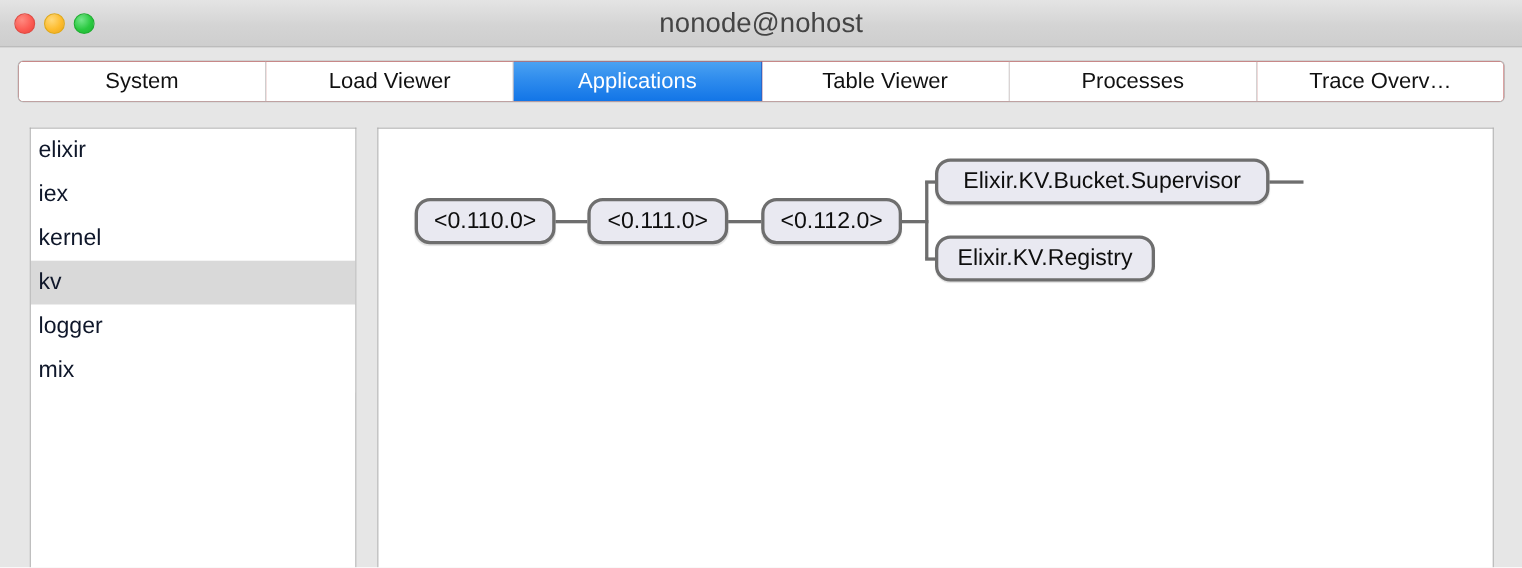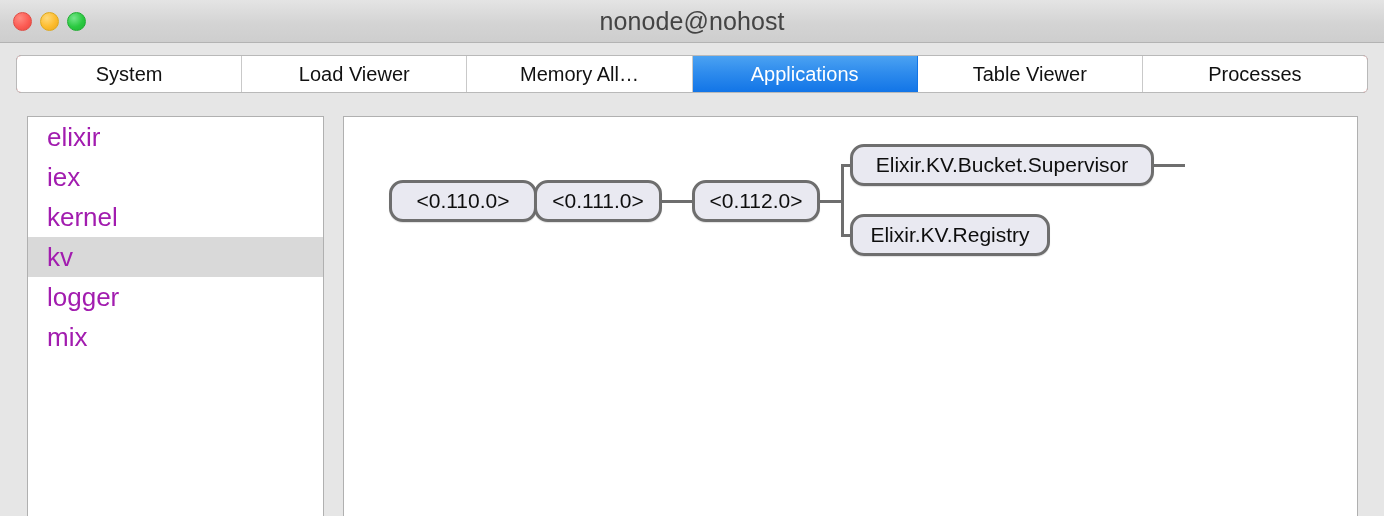--- a/index.html
+++ b/index.html
@@ -97,23 +97,23 @@
     width: 297px;
     height: 400px;
     background: #ffffff;
     border: 1px solid #b0b0b0;
     border-bottom: none;
     overflow: hidden;
   }
   .app-item {
     height: 40px;
     line-height: 40px;
-    padding-left: 19px;
-    font-size: 26px;
-    color: #a21caf;
+    padding-left: 7px;
+    font-size: 21px;
+    color: #0f172a;
     background: #ffffff;
     cursor: default;
     white-space: nowrap;
   }
   .app-item.selected { background: #d9d9d9; }
 
   
   .panel {
     position: absolute;
     left: 343px; top: 116px;
@@ -164,24 +164,24 @@
       <span class="light close"></span>
       <span class="light min"></span>
       <span class="light max"></span>
     </div>
     <div class="window-title">nonode@nohost</div>
   </div>
 
   <div class="tabbar">
     <div class="tab">System</div>
     <div class="tab">Load Viewer</div>
-    <div class="tab">Memory All…</div>
     <div class="tab active">Applications</div>
     <div class="tab">Table Viewer</div>
     <div class="tab">Processes</div>
+    <div class="tab">Trace Overv…</div>
   </div>
 
   <div class="sidebar">
     <div class="app-item">elixir</div>
     <div class="app-item">iex</div>
     <div class="app-item">kernel</div>
     <div class="app-item selected">kv</div>
     <div class="app-item">logger</div>
     <div class="app-item">mix</div>
   </div>
@@ -192,21 +192,21 @@
       <div class="edge h" style="left:161px; top:82.5px; width:29px;"></div>
       <div class="edge h" style="left:318px; top:82.5px; width:30px;"></div>
 
       <div class="edge h" style="left:476px; top:82.5px; width:24px;"></div>
       <div class="edge v" style="left:497px; top:48px;  height:70px;"></div>
       <div class="edge h" style="left:497px; top:46.5px; width:12px;"></div>
       <div class="edge h" style="left:497px; top:116.5px; width:12px;"></div>
 
       <div class="edge h" style="left:810px; top:46.5px; width:31px;"></div>
 
-      <div class="node" style="left:33px;  top:63px; width:148px; height:42px;margin-left:12px;">&lt;0.110.0&gt;</div>
+      <div class="node" style="left:33px;  top:63px; width:128px; height:42px;">&lt;0.110.0&gt;</div>
       <div class="node" style="left:190px; top:63px; width:128px; height:42px;">&lt;0.111.0&gt;</div>
       <div class="node" style="left:348px; top:63px; width:128px; height:42px;">&lt;0.112.0&gt;</div>
       <div class="node" style="left:506px; top:27px; width:304px; height:42px;">Elixir.KV.Bucket.Supervisor</div>
       <div class="node" style="left:506px; top:97px; width:200px; height:42px;">Elixir.KV.Registry</div>
 
     </div>
   </div>
 
 </div>
 

